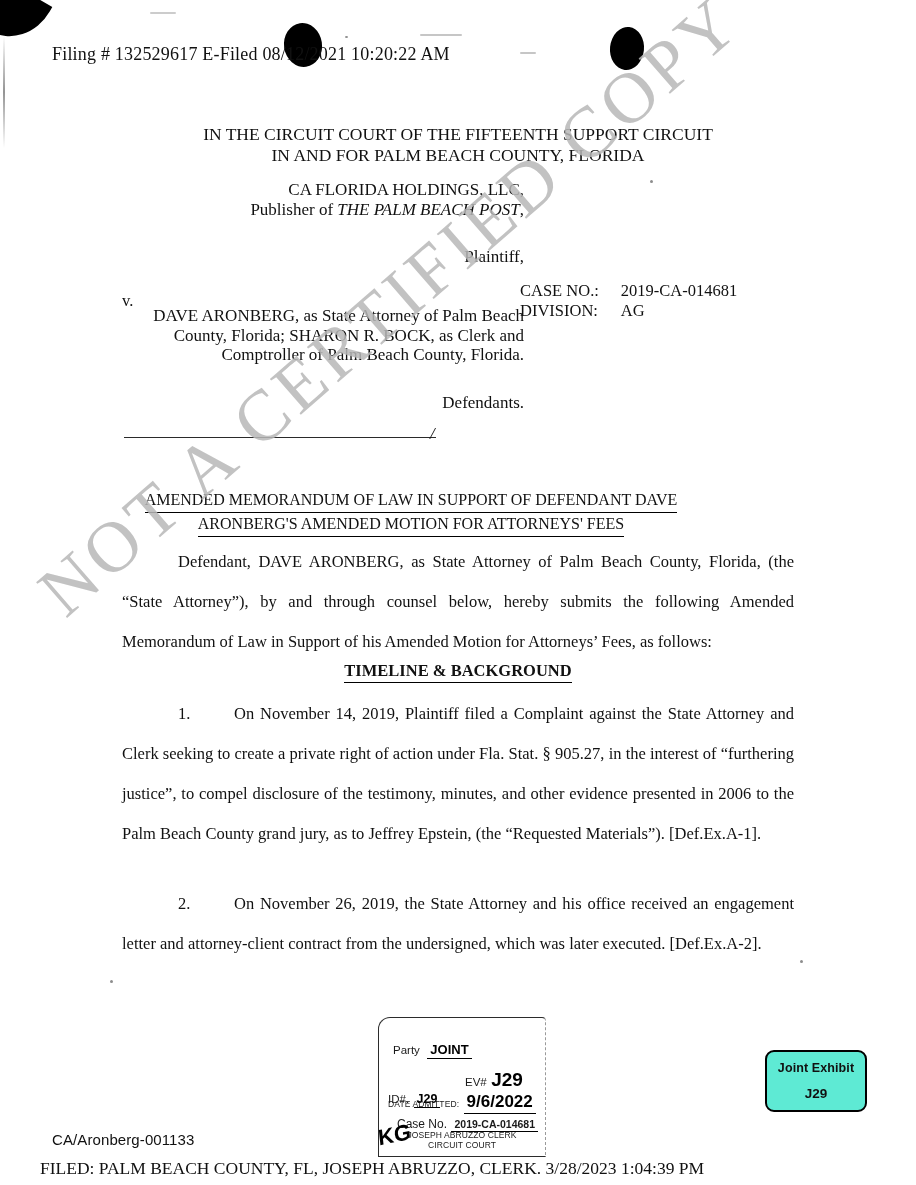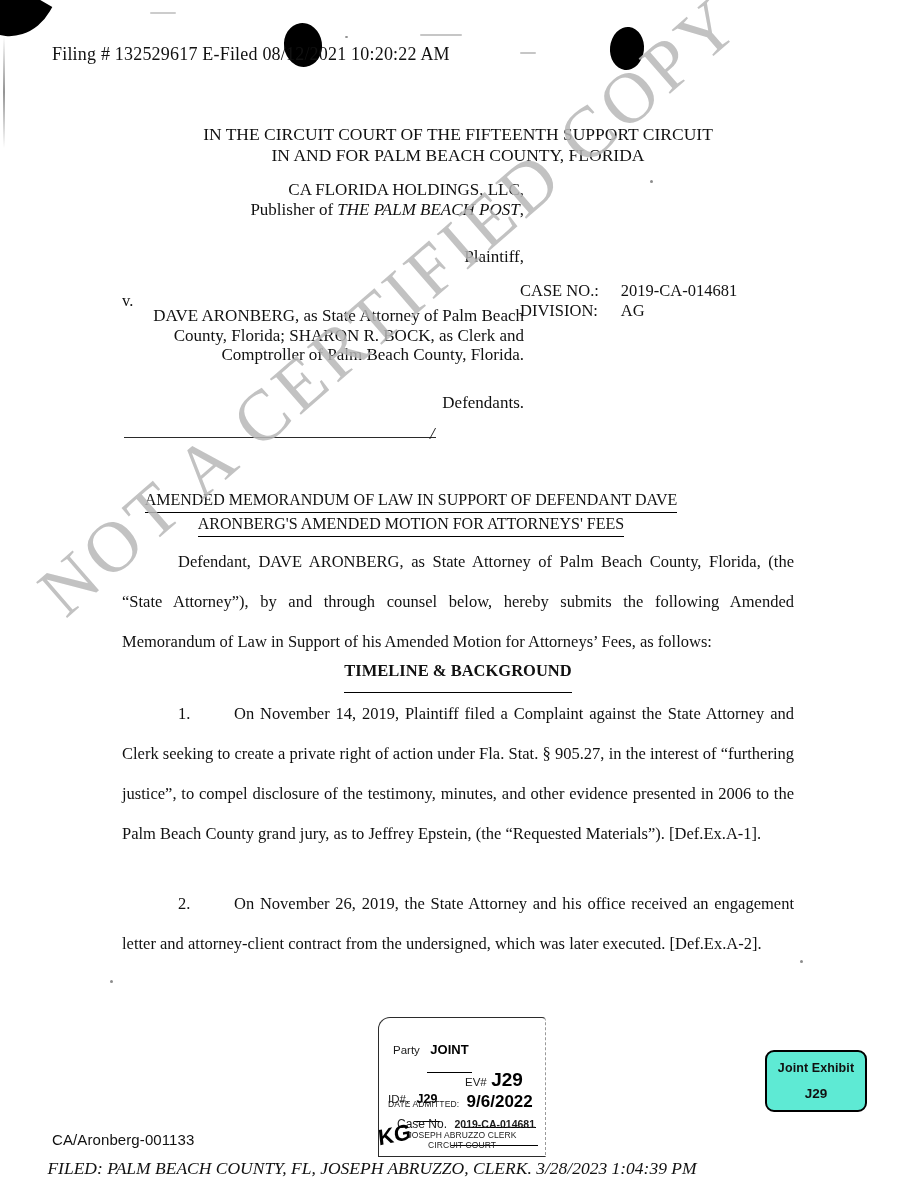--- a/index.html
+++ b/index.html
@@ -179,21 +179,21 @@
     left: 0;
     top: 661px;
     width: 916px;
     text-align: center;
     font-weight: bold;
     font-size: 16.5px;
   }
   .section-head span {
     border-bottom: 1.6px solid #000;
     display: inline-block;
-    padding-bottom: 11px;
+    padding-bottom: 1px;
   }
 
   .numbered {
     position: absolute;
     left: 122px;
     width: 672px;
     font-size: 16.5px;
     line-height: 40px;
     text-align: justify;
   }
@@ -221,21 +221,21 @@
   }
   .stamp-row { position: absolute; white-space: nowrap; }
   .stamp-lbl { font-size: 11.5px; color: #1a1a1a; }
   .stamp-lbl.tiny { font-size: 8.5px; letter-spacing: .1px; }
   .stamp-lbl.xtiny { font-size: 12px; }
   .hand {
     font-family: "Liberation Sans", sans-serif;
     font-weight: bold;
     color: #000;
   }
-  .ul { border-bottom: 1.2px solid #000; display: inline-block; padding: 0 3px 15px 3px; }
+  .ul { border-bottom: 1.2px solid #000; display: inline-block; padding: 0 3px 1px 3px; }
 
   .stamp-party   { left: 14px; top: 22px; }
   .stamp-id      { left: 9px;  top: 71px; }
   .stamp-ev      { left: 86px; top: 51px; }
   .stamp-date    { left: 9px;  top: 74px; }
   .stamp-case    { left: 18px; top: 96px; }
   .stamp-clerk   { left: 0; top: 112px; width: 166px; text-align: center; }
 
   .kg-mark {
     position: absolute;
@@ -285,21 +285,20 @@
     letter-spacing: .1px;
   }
   .filed-footer {
     position: absolute;
     left: 0;
     top: 1158px;
     width: 744px;
     text-align: center;
     font-size: 17.5px;
     white-space: nowrap;
-    font-style: italic;
   }
 </style>
 </head>
 <body>
 
 <div id="page">
 
   <div class="corner-artifact"></div>
   <div class="edge-line"></div>
   <div class="blob b1"></div>

